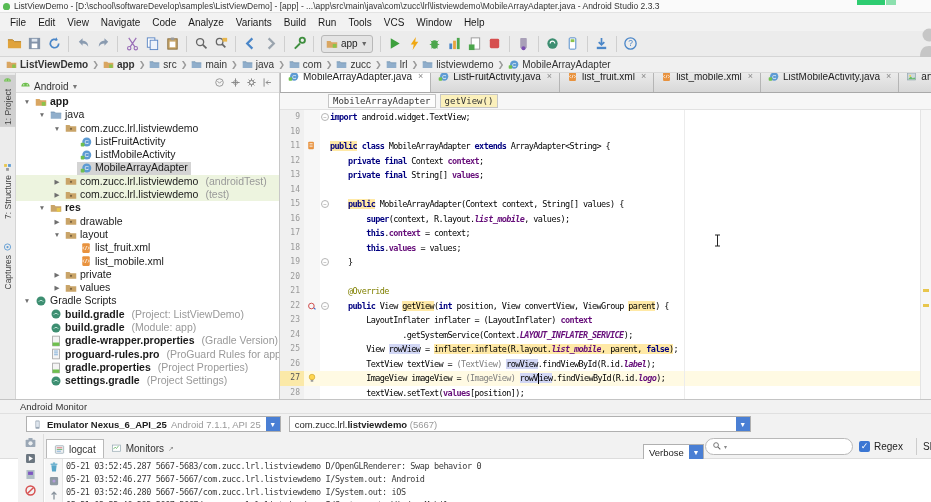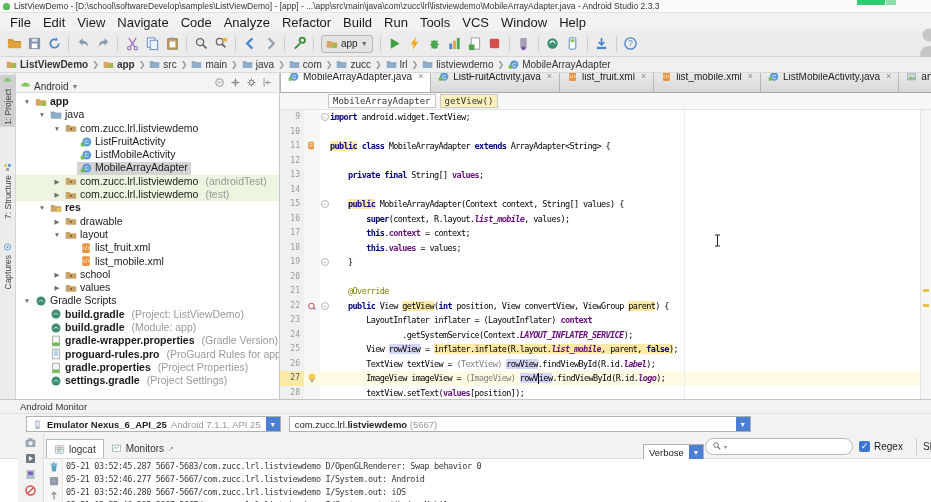--- a/index.html
+++ b/index.html
@@ -4,21 +4,21 @@
 <style>
   * { margin:0; padding:0; box-sizing:border-box; }
   html,body { width:931px; height:502px; overflow:hidden; font-family:"Liberation Sans",sans-serif; background:#f2f2f2; position:relative; }
   .abs { position:absolute; }
 
   
   #titlebar { left:0; top:0; width:931px; height:13px; background:#fafafa; display:flex; align-items:center; gap:4px; padding-left:3px; font-size:8.5px; color:#333; border-bottom:1px solid #e3e3e3; white-space:nowrap; overflow:hidden;}
   .droid-dot { width:7px; height:7px; border-radius:50% 50% 40% 40%; background:#57bb54; flex:0 0 auto;}
 
   
-  #menubar { left:0; top:13px; width:931px; height:18px; background:#f2f2f2; display:flex; align-items:center; padding-left:4px; font-size:13px; color:#1a1a1a;}
+  #menubar { left:0; top:13px; width:931px; height:18px; background:#f2f2f2; display:flex; align-items:center; padding-left:4px; font-size:10px; color:#1a1a1a;}
   .menu-item { padding:2px 6px; cursor:default; }
   .menu-item:first-child { text-decoration:none; }
 
   
   #toolbar { left:0; top:31px; width:931px; height:26px; background:#ececec; border-bottom:1px solid #d5d5d5; display:flex; align-items:center; padding-left:4px; }
   .tb-group { display:flex; align-items:center; }
   .tb-sep { width:1px; height:16px; background:#cfcfcf; margin:0 4px; }
   .tb-btn { width:20px; height:20px; display:flex; align-items:center; justify-content:center; border-radius:3px; }
   .run-config { display:flex; align-items:center; gap:3px; border:1px solid #b8b8b8; background:#e4e4e4; border-radius:3px; height:18px; padding:0 4px; font-size:10px; color:#222; margin:0 3px; }
   .run-config .arrow { font-size:7px; color:#666; }
@@ -117,21 +117,21 @@
   <span>ListViewDemo - [D:\school\softwareDevelop\samples\ListViewDemo] - [app] - ...\app\src\main\java\com\zucc\lrl\listviewdemo\MobileArrayAdapter.java - Android Studio 2.3.3</span>
 </div>
 
 <div id="menubar" class="abs">
     <span class="menu-item">File</span>
     <span class="menu-item">Edit</span>
     <span class="menu-item">View</span>
     <span class="menu-item">Navigate</span>
     <span class="menu-item">Code</span>
     <span class="menu-item">Analyze</span>
-    <span class="menu-item">Refactor</span>
+    <span class="menu-item">Variants</span>
     <span class="menu-item">Build</span>
     <span class="menu-item">Run</span>
     <span class="menu-item">Tools</span>
     <span class="menu-item">VCS</span>
     <span class="menu-item">Window</span>
     <span class="menu-item">Help</span>
   </div>
 
 <div id="toolbar" class="abs">
     <span class="tb-group">
@@ -679,21 +679,21 @@
       </div>
       <div class="tree-row" style="padding-left: 36px;">
         <span class="tree-exp">▶</span>
         <span class="tree-label-wrap">
           <span>
             <svg width="12" height="12" viewBox="0 0 16 16">
               <path d="M1 4h5l1.5 1.5H15V13H1z" fill="#c9a468"></path>
               <circle cx="8" cy="9" r="1.5" fill="#7a6340"></circle>
             </svg>
           </span>
-          <span class="tl">school</span>
+          <span class="tl">private</span>
         </span>
       </div>
       <div class="tree-row" style="padding-left: 36px;">
         <span class="tree-exp">▶</span>
         <span class="tree-label-wrap">
           <span>
             <svg width="12" height="12" viewBox="0 0 16 16">
               <path d="M1 4h5l1.5 1.5H15V13H1z" fill="#c9a468"></path>
               <circle cx="8" cy="9" r="1.5" fill="#7a6340"></circle>
             </svg>
@@ -889,20 +889,21 @@
               <path d="M4 4h5M4 6.5h5M4 9h5" stroke="#fff"></path>
             </svg>
           </span>
           <span class="gut-fold"></span>
           <span class="code"><span class="k y">public</span><span> </span><span class="k">class</span><span> MobileArrayAdapter </span><span class="k">extends</span><span> ArrayAdapter&lt;String&gt; {</span></span>
         </div>
         <div class="codeline">
           <span class="gut-num">12</span>
           <span class="gut-ico"></span>
           <span class="gut-fold"></span>
+          <span class="code"><span>    </span><span class="k">private final</span><span> Context </span><span class="f">context</span><span>;</span></span>
         </div>
         <div class="codeline">
           <span class="gut-num">13</span>
           <span class="gut-ico"></span>
           <span class="gut-fold"></span>
           <span class="code"><span>    </span><span class="k">private final</span><span> String[] </span><span class="f">values</span><span>;</span></span>
         </div>
         <div class="codeline">
           <span class="gut-num">14</span>
           <span class="gut-ico"></span>

